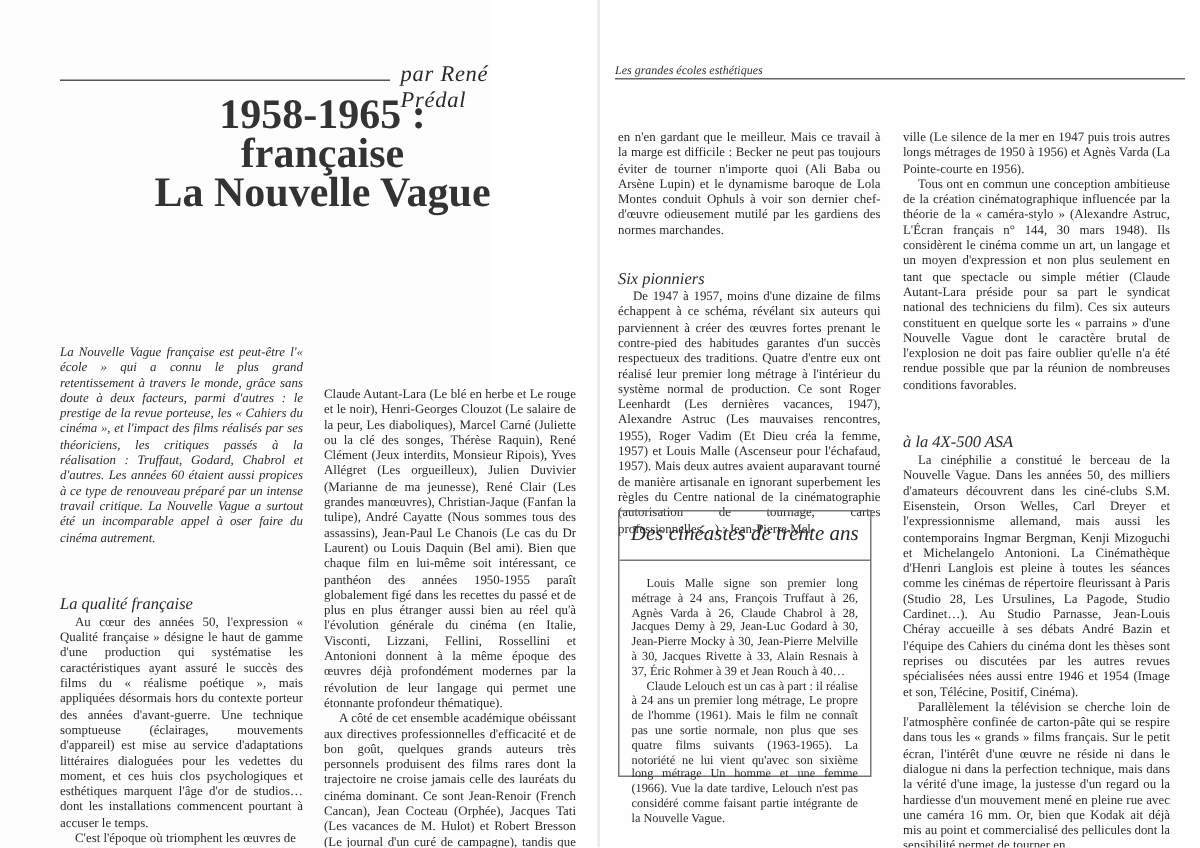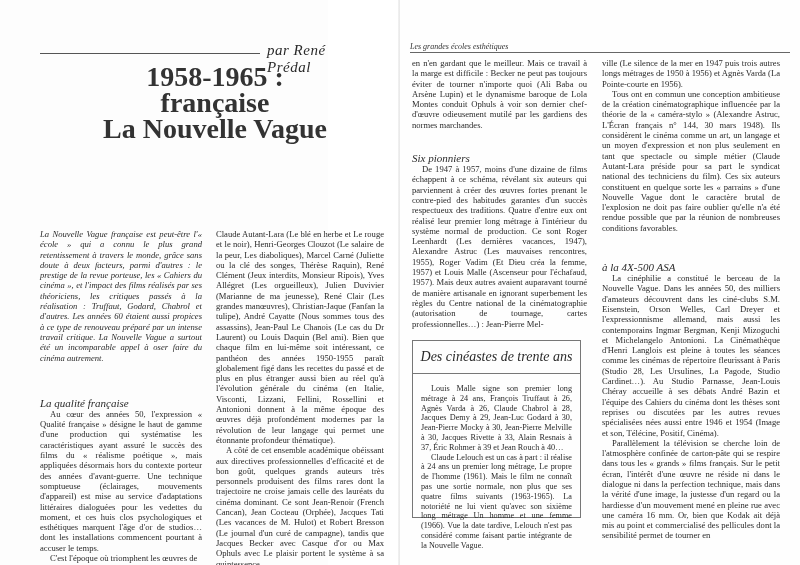--- a/index.html
+++ b/index.html
@@ -9,21 +9,21 @@
   .left-page { left:0; width:328px; background:#fdfdfd; }
   .right-page { left:400px; width:400px; background:#fefefe; }
   .gutter { position:absolute; left:398px; top:0; width:4px; height:565px;
             background:linear-gradient(90deg,#f2f2f2,#e8e8e8,#f4f4f4); }
   .byline-rule { position:absolute; left:40px; top:53px; width:220px; border-top:1px solid #555; }
   .byline { position:absolute; left:267px; top:42px; font-style:italic; font-size:15px; letter-spacing:0.5px; }
   .title { position:absolute; left:100px; top:64px; width:230px; text-align:center;
            font-weight:bold; font-size:28px; line-height:26px; color:#333; }
   .col { position:absolute; font-size:8.6px; line-height:10.3px; text-align:justify; }
   .col p { margin:0; text-indent:10px; }
-  .col p.noind { text-indent:0; }
+  .col p.noind { text-indent:0;margin-top:28px; }
   .lead { font-style:italic; font-size:8.6px; line-height:10.3px; text-indent:0 !important; }
   .section-h { font-style:italic; font-size:11px; margin:0 0 8px 0; text-indent:0 !important; line-height:12px; }
   .running-head { position:absolute; left:410px; top:42px; font-style:italic; font-size:8px; color:#333; }
   .rh-rule { position:absolute; left:410px; top:52px; width:380px; border-top:1px solid #666; }
   .boxed { position:absolute; left:412px; top:340px; width:169px; height:178px;
            border:1px solid #777; padding:0 8px; box-sizing:border-box; }
   .box-title { font-style:italic; font-size:14px; text-align:center; padding:8px 0 8px 0; border-bottom:1px solid #777; margin:0 -8px 10px -8px; }
 </style>
 </head>
 <body>

